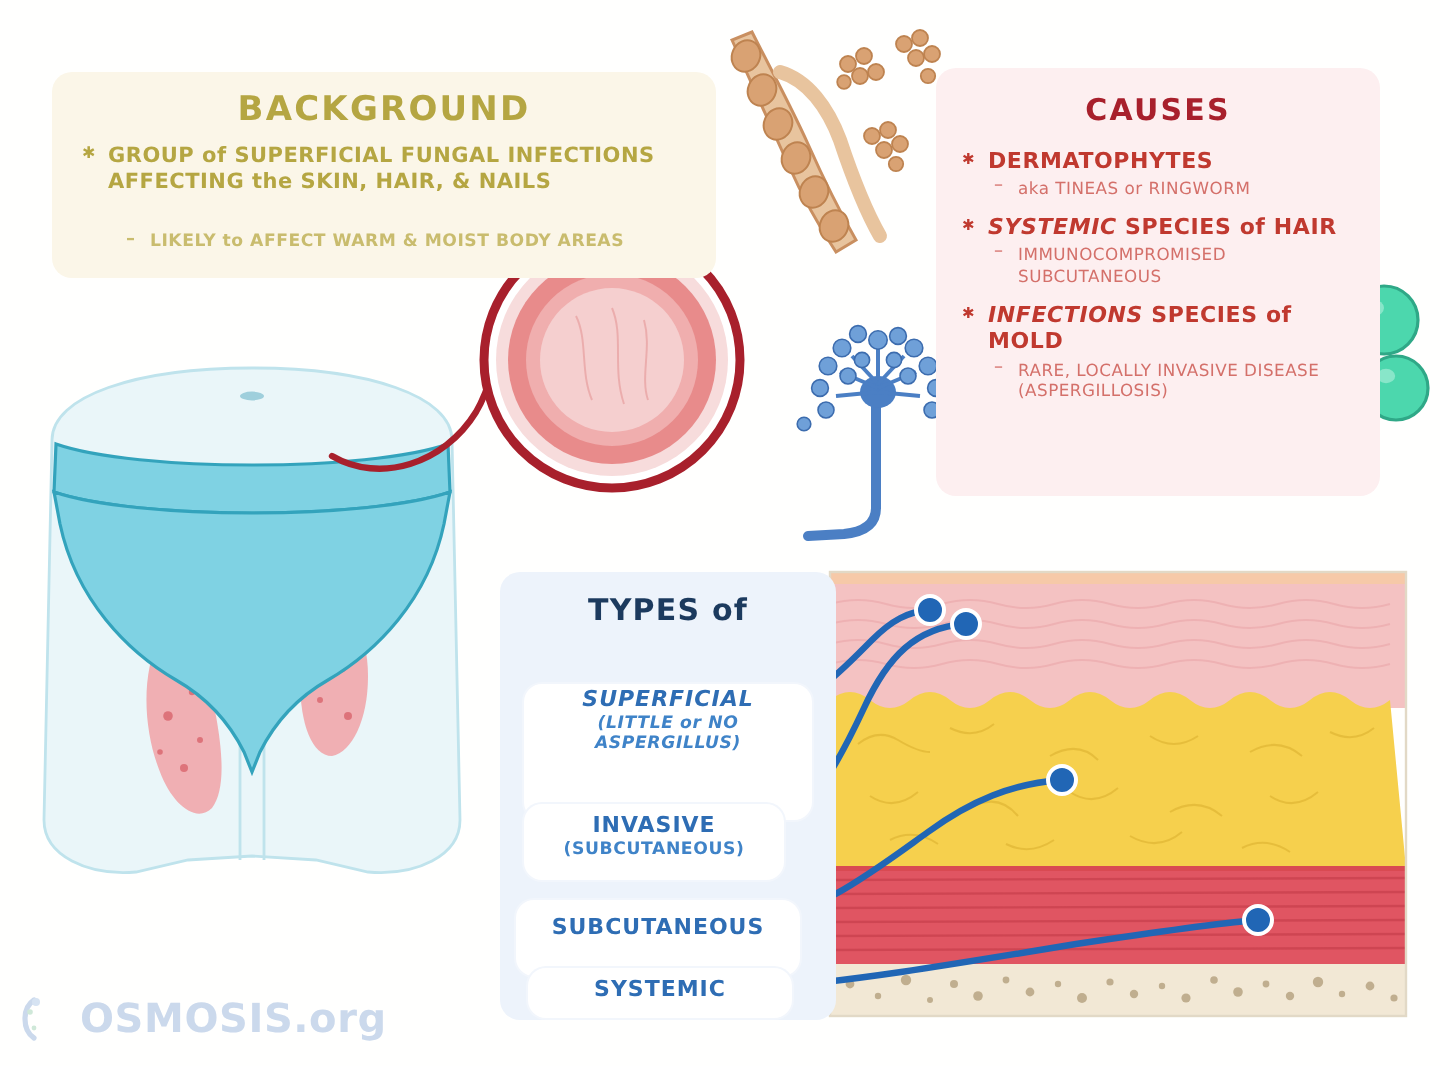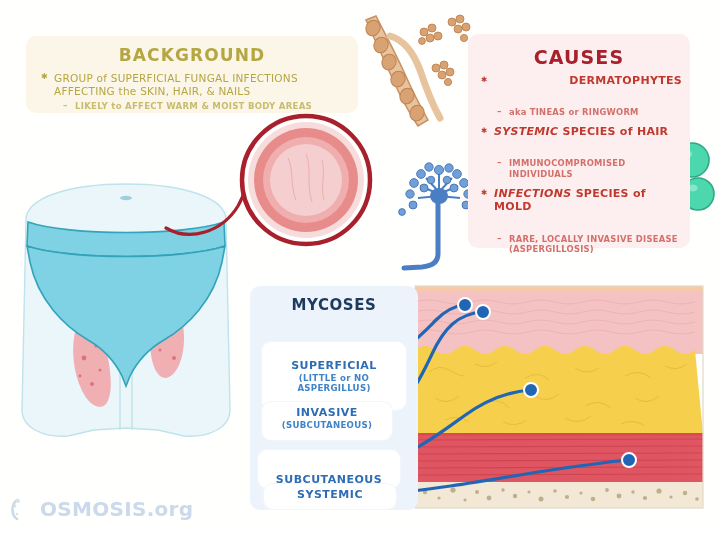--- a/index.html
+++ b/index.html
@@ -8,58 +8,58 @@
     background:#FFFFFE;
     font-family:"DejaVu Sans", sans-serif;
     overflow:hidden;
     position:relative;
   }
   .stage{position:absolute;inset:0;}
   .abs{position:absolute;}
 
   
   .panel-background{
-    left:26px;top:36px;width:332px;height:77px;
+    left:26px;top:36px;width:332px;height:103px;
     background:#FBF6E8;border-radius:10px;
   }
   .panel-causes{
     left:468px;top:34px;width:222px;height:214px;
     background:#FDEFF0;border-radius:10px;
   }
   .panel-types{
     left:250px;top:286px;width:168px;height:224px;
     background:#EDF3FB;border-radius:10px;
   }
 
   
   .h-bg{
     position:absolute;left:0;right:0;top:9px;text-align:center;
     font-size:17px;font-weight:bold;letter-spacing:1.1px;
     color:#B5A642;
   }
   .h-causes{
     position:absolute;left:0;right:0;top:12px;text-align:center;
-    font-size:19px;font-weight:bold;letter-spacing:1.1px;
+    font-size:15px;font-weight:bold;letter-spacing:1.1px;
     color:#A8202C;
   }
   .h-types{
     position:absolute;left:0;right:0;top:11px;text-align:center;
     font-size:15px;font-weight:bold;letter-spacing:0.6px;
     color:#1C3A5E;line-height:1.15;
   }
 
   
   ul.blist{list-style:none;margin:0;padding:0;}
   ul.blist li{position:relative;}
 
   .bg-list{position:absolute;left:15px;top:36px;right:10px;}
   .bg-list .lvl1{
-    font-size:10.5px;font-weight:normal;color:#B5A642;
+    font-size:10.5px;font-weight:bold;color:#B5A642;
     letter-spacing:0.25px;line-height:1.25;
-    padding-left:13px;margin-bottom:3px;
+    padding-left:13px;margin-bottom:18px;
   }
   .bg-list .lvl1::before{
     content:"\२";content:"\2731";position:absolute;left:0;top:0;
     font-size:8px;color:#B5A642;
   }
   .bg-list .lvl2{
     font-size:8.6px;font-weight:bold;color:#C9BC6E;
     letter-spacing:0.25px;line-height:1.3;
     padding-left:34px;
   }
@@ -67,48 +67,48 @@
     content:"\2013";position:absolute;left:22px;top:-1px;
     font-size:9px;color:#C9BC6E;
   }
 
   .ca-list{position:absolute;left:13px;top:40px;right:8px;}
   .ca-list .lvl1{
     font-size:11px;font-weight:bold;color:#C0392F;
     letter-spacing:0.3px;line-height:1.2;
     padding-left:13px;margin-top:7px;
   }
-  .ca-list .lvl1:first-child{margin-top:0;text-align:right;}
+  .ca-list .lvl1:first-child{margin-top:0;}
   .ca-list .lvl1::before{
     content:"\2731";position:absolute;left:0;top:1px;
     font-size:7.5px;color:#C0392F;
   }
   .ca-list .lvl1 .ital{font-style:italic;}
   .ca-list .lvl2{
-    font-size:8.4px;font-weight:bold;color:#D4706A;
+    font-size:8.4px;font-weight:normal;color:#D4706A;
     letter-spacing:0.25px;line-height:1.3;
-    padding-left:28px;margin-top:20px;
+    padding-left:28px;margin-top:2px;
   }
   .ca-list .lvl2::before{
     content:"\2013";position:absolute;left:16px;top:-1px;
     font-size:9px;color:#D4706A;
   }
 
   
   .pill{
     position:absolute;background:#FFFFFF;border-radius:9px;
     text-align:center;color:#2E6DB4;font-weight:bold;
     box-shadow:0 0 0 1px #F2F6FC;
   }
   .pill .p1{font-size:11px;letter-spacing:0.5px;line-height:1.15;}
   .pill .p2{font-size:8.6px;letter-spacing:0.3px;line-height:1.2;color:#3F83C8;}
 
-  .pill-superficial{left:12px;top:56px;width:144px;height:68px;padding-top:18px;box-sizing:border-box;}
+  .pill-superficial{left:12px;top:56px;width:144px;height:68px;padding-top:2px;box-sizing:border-box;font-style:italic;}
   .pill-cutaneous{left:12px;top:116px;width:130px;height:38px;padding-top:5px;box-sizing:border-box;}
-  .pill-subcutaneous{left:8px;top:164px;width:142px;height:38px;padding-top:24px;box-sizing:border-box;}
+  .pill-subcutaneous{left:8px;top:164px;width:142px;height:38px;padding-top:8px;box-sizing:border-box;}
   .pill-systemic{left:14px;top:198px;width:132px;height:25px;padding-top:5px;box-sizing:border-box;}
 
   
   .skin{left:415px;top:286px;width:288px;height:222px;}
   .logo{
     left:8px;top:492px;width:160px;height:34px;
     color:#CBD9EC;font-size:20px;font-weight:bold;letter-spacing:0.3px;
     display:flex;align-items:center;
   }
   svg{display:block;overflow:visible;}
@@ -272,21 +272,21 @@
     <div class="h-causes">CAUSES</div>
     <ul class="blist ca-list">
       <li class="lvl1">
         <span>DERMATOPHYTES</span>
       </li>
       <li class="lvl2">aka TINEAS or RINGWORM</li>
       <li class="lvl1">
         <span class="ital">SYSTEMIC</span>
         <span>SPECIES of HAIR</span>
       </li>
-      <li class="lvl2">IMMUNOCOMPROMISED INDIVIDUALS</li>
+      <li class="lvl2">IMMUNOCOMPROMISED SUBCUTANEOUS</li>
       <li class="lvl1">
         <span class="ital">INFECTIONS</span>
         <span>SPECIES of MOLD</span>
       </li>
       <li class="lvl2">RARE, LOCALLY INVASIVE DISEASE (ASPERGILLOSIS)</li>
     </ul>
   </div>
 
   <div class="abs skin">
     <svg width="288" height="222" viewBox="0 0 288 222">
@@ -363,21 +363,21 @@
         <circle cx="87" cy="19" r="7"></circle>
         <circle cx="105" cy="26" r="7"></circle>
         <circle cx="153" cy="104" r="7"></circle>
         <circle cx="251" cy="174" r="7"></circle>
       </g>
     </svg>
   </div>
 
   <div class="abs panel-types">
     <div class="h-types">
-      <div>MYCOSES</div>
+      <div>TYPES of</div>
     </div>
 
     <div class="pill pill-superficial">
       <div class="p1">SUPERFICIAL</div>
       <div class="p2">(LITTLE or NO</div>
       <div class="p2">ASPERGILLUS)</div>
     </div>
 
     <div class="pill pill-cutaneous">
       <div class="p1">INVASIVE</div>

